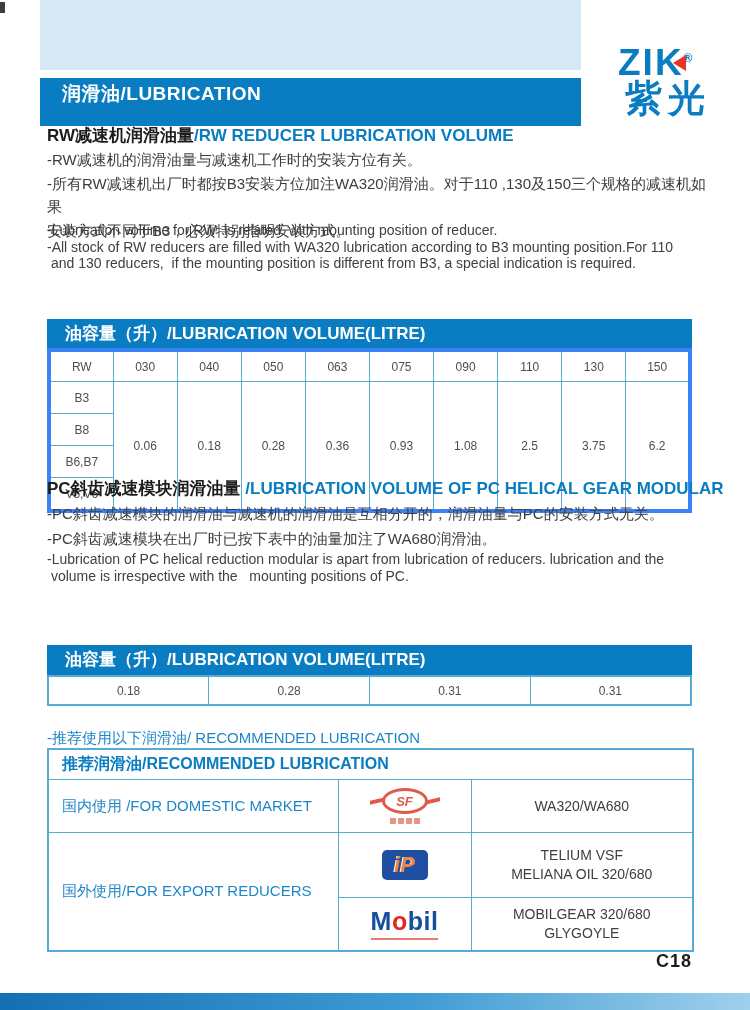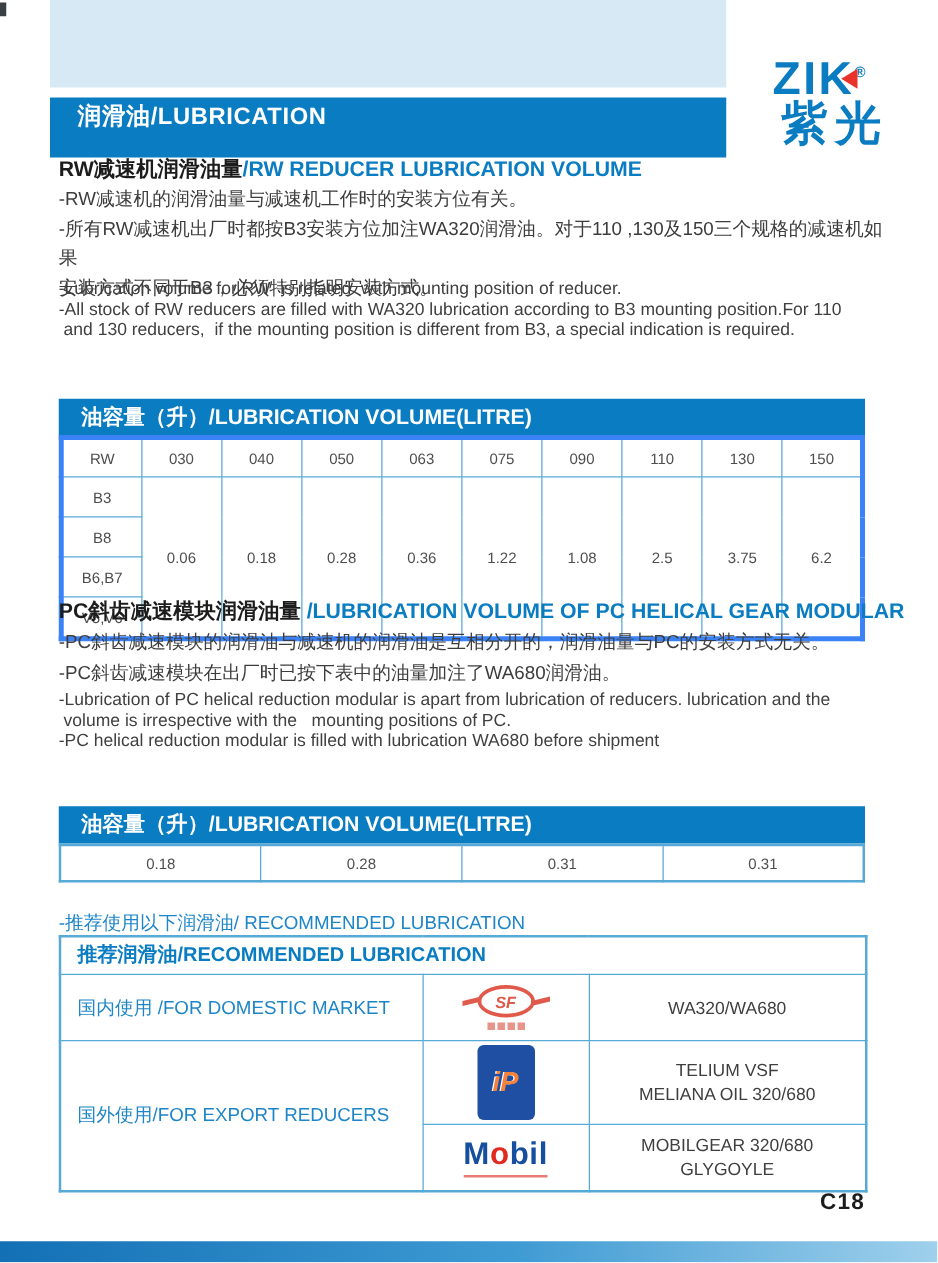--- a/index.html
+++ b/index.html
@@ -56,21 +56,21 @@
   .sf-oval { position:absolute; left:9px; top:0; width:46px; height:26px;
     border:3px solid #e05a4c; border-radius:50%; box-sizing:border-box;
     display:flex; align-items:center; justify-content:center; }
   .sf-text { font-style:italic; font-weight:bold; color:#e05a4c; font-size:13px; line-height:1; }
   .sf-wing { position:absolute; top:11px; width:15px; height:4px; background:#e05a4c; }
   .sf-wing.left { left:-3px; transform:skewY(-14deg); }
   .sf-wing.right { right:-3px; transform:skewY(-14deg); }
   .sf-caption { display:flex; gap:2px; justify-content:center; margin-top:4px; }
   .sf-caption span { width:6px; height:6px; background:#e8948a; display:inline-block; }
 
-  .ip-logo { width:46px; height:60px; background:#1f4fa3; border-radius:5px; margin:3px auto;
+  .ip-logo { width:46px; height:30px; background:#1f4fa3; border-radius:5px; margin:17px auto;
     display:flex; align-items:center; justify-content:center; }
   .ip-text { font-style:italic; font-weight:900; font-size:22px; color:#f5823a;
     text-shadow:-1px 0 0 #ffffff; }
 
   .mobil { display:inline-block; font-size:25px; font-weight:bold; color:#164f9e;
     border-bottom:2px solid #e87c74; padding-bottom:2px; line-height:1.1; letter-spacing:0.5px; }
   .mobil .o { color:#e0291f; }
 
   .page-number { font-size:18px; font-weight:bold; color:#1c1c1c; letter-spacing:1px; }
   .footer-bar { left:0; top:993px; width:750px; height:17px;
@@ -121,21 +121,21 @@
         <td>110</td>
         <td>130</td>
         <td>150</td>
       </tr>
       <tr>
         <td>B3</td>
         <td rowspan="4">0.06</td>
         <td rowspan="4">0.18</td>
         <td rowspan="4">0.28</td>
         <td rowspan="4">0.36</td>
-        <td rowspan="4">1.22</td>
+        <td rowspan="4">0.93</td>
         <td rowspan="4">1.08</td>
         <td rowspan="4">2.5</td>
         <td rowspan="4">3.75</td>
         <td rowspan="4">6.2</td>
       </tr>
       <tr>
         <td>B8</td>
       </tr>
       <tr>
         <td>B6,B7</td>
@@ -150,21 +150,20 @@
   <div class="abs sec-title" style="left:47px; top:477px;">
     <span class="cn">PC斜齿减速模块润滑油量 </span><span class="en">/LUBRICATION VOLUME OF PC HELICAL GEAR MODULAR</span>
   </div>
   <div class="abs" style="left:47px; top:501px; width:670px;">
     <div class="cn-line" style="line-height:25px;">-PC斜齿减速模块的润滑油与减速机的润滑油是互相分开的，润滑油量与PC的安装方式无关。</div>
     <div class="cn-line" style="line-height:25px;">-PC斜齿减速模块在出厂时已按下表中的油量加注了WA680润滑油。</div>
   </div>
   <div class="abs" style="left:47px; top:551px; width:670px;">
     <div class="en-line">-Lubrication of PC helical reduction modular is apart from lubrication of reducers. lubrication and the</div>
     <div class="en-line"> volume is irrespective with the   mounting positions of PC.</div>
-    <div class="en-line">-PC helical reduction modular is filled with lubrication WA680 before shipment</div>
   </div>
 
   <div class="abs" style="left:47px; top:607px;">
     <div class="caption-bar tall">油容量（升）/LUBRICATION VOLUME(LITRE)</div>
     <table class="t2">
       <tbody>
       <tr>
         <td>0.18</td>
         <td>0.28</td>
         <td>0.31</td>

